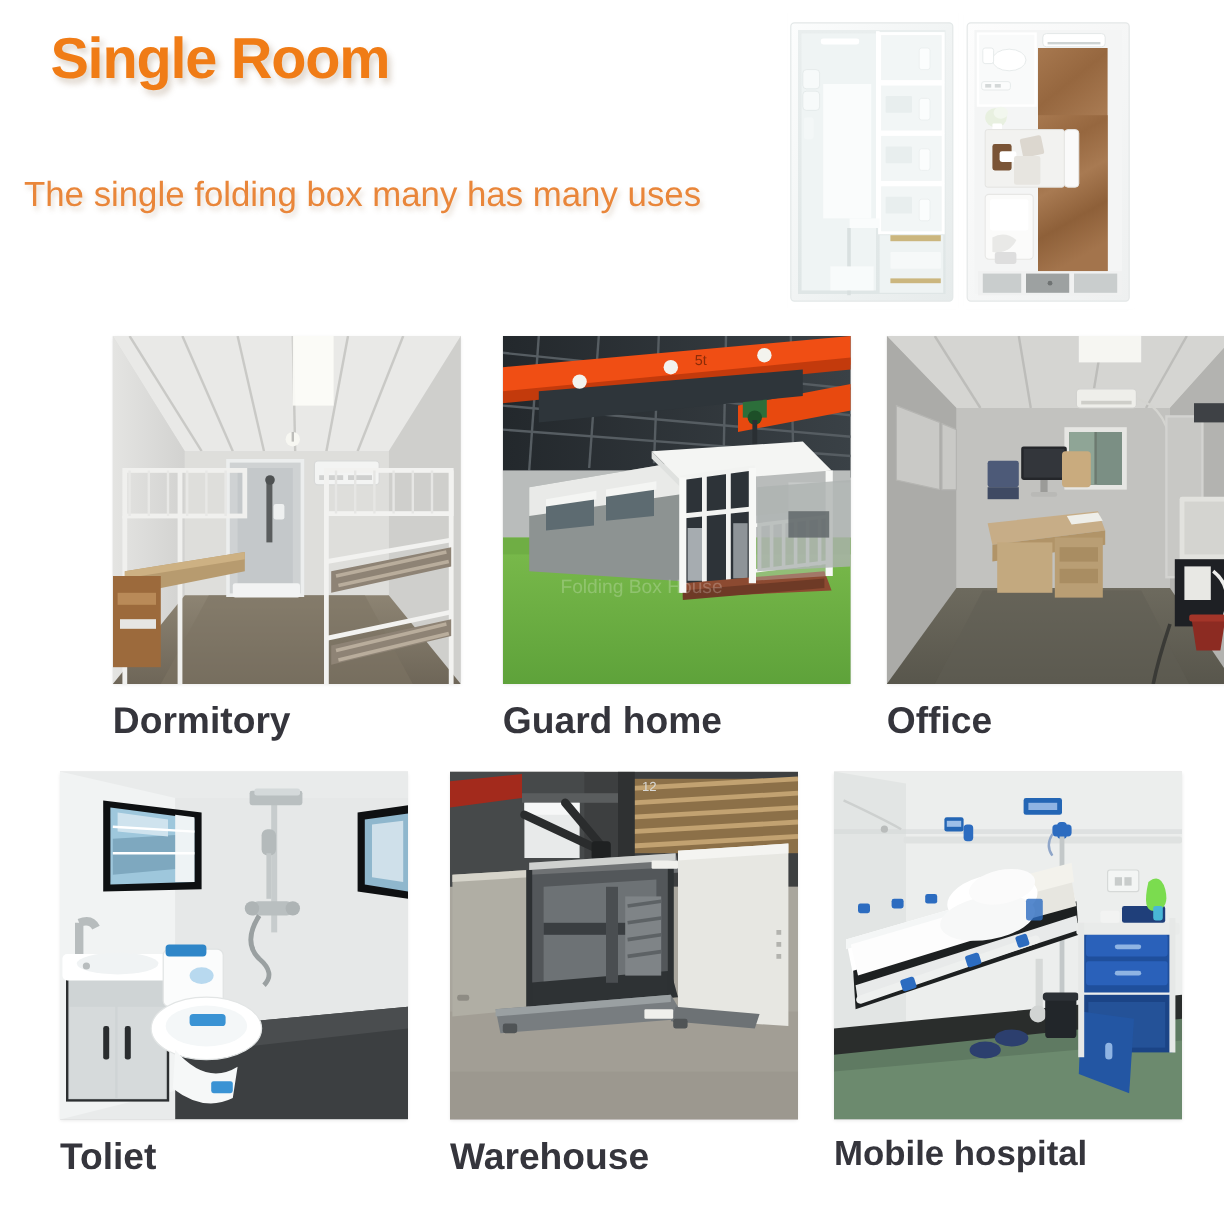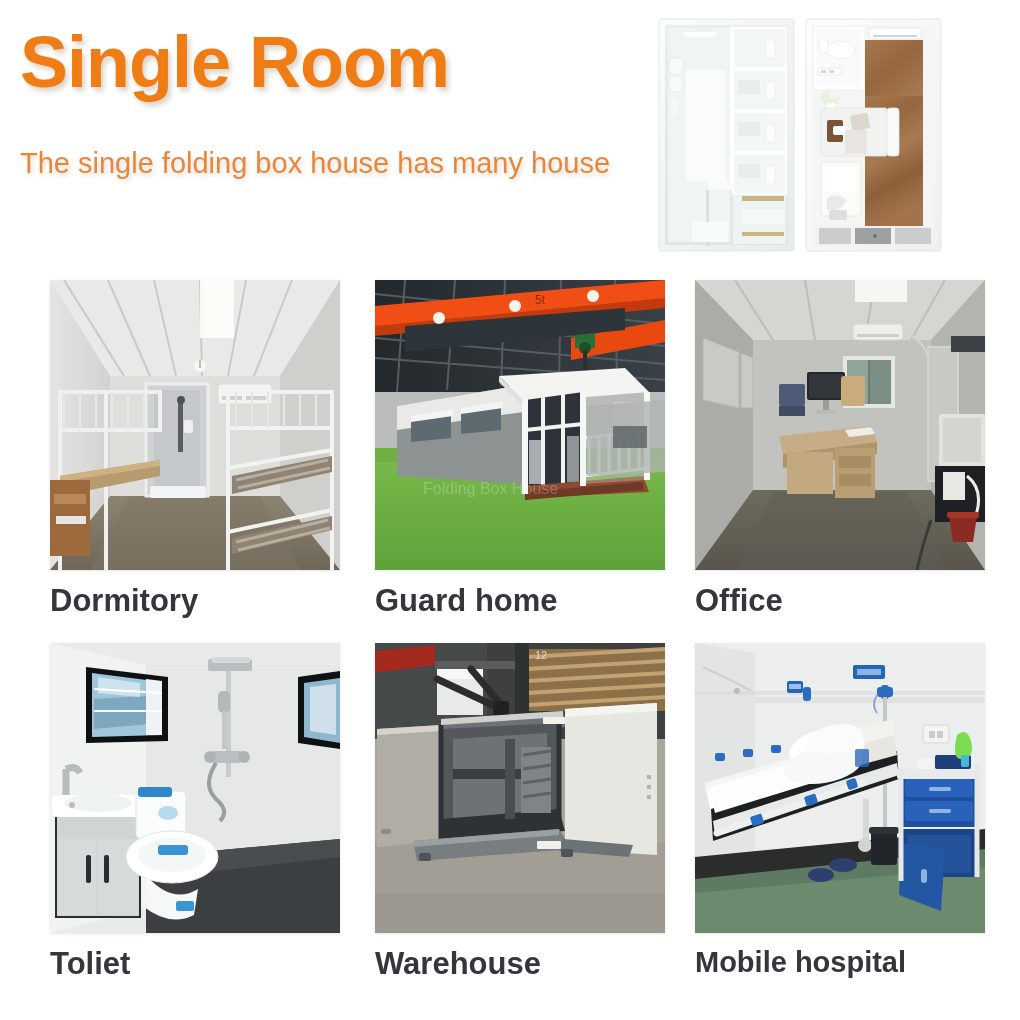--- a/index.html
+++ b/index.html
@@ -13,23 +13,23 @@
     font-family: "Liberation Sans", sans-serif;
     overflow: hidden;
     position: relative;
   }
 
   
   #header { position: absolute; left: 0; top: 0; width: 1020px; height: 268px; }
 
   #title {
     position: absolute;
-    left: 20px;
+    left: 42px;
     top: 26px;
-    font-size: 72px;
+    font-size: 48px;
     font-weight: bold;
     letter-spacing: -1px;
     color: #F07C16;
     text-shadow: 3px 4px 5px rgba(150,120,90,0.32);
     white-space: nowrap;
     line-height: 1.0;
   }
   #subtitle {
     position: absolute;
     left: 20px;
@@ -55,21 +55,21 @@
   #plan-a { left: 656px; }
   #plan-b { left: 803px; }
   .plan svg { display: block; width: 100%; height: 100%; }
 
   
   #grid { position: absolute; left: 0; top: 268px; width: 1020px; height: 752px; }
   .cell { position: absolute; width: 290px; }
   .col1 { left: 50px; }
   .col2 { left: 375px; }
   .col3 { left: 695px; }
-  .row1 { top: 12px; }
+  .row1 { top: 12px; margin-left: 44px; }
   .row2 { top: 375px; }
 
   .photo {
     position: relative;
     width: 290px;
     height: 290px;
     overflow: hidden;
     background: #d8d8d8;
     box-shadow: 0 1px 3px rgba(0,0,0,0.10);
   }
@@ -87,21 +87,21 @@
   .cap-wide { font-size: 29px; }
 </style>
 </head>
 <body>
 
 <div id="header">
 
   <div id="title">Single Room</div>
 
   <div id="subtitle">
-    <span class="sline">The single folding box house has many house</span>
+    <span class="sline">The single folding box many has many uses</span>
   </div>
 
   <div class="plan" id="plan-a">
     <svg viewBox="0 0 143 248">
       <defs>
         <linearGradient id="pgA" x1="0" y1="0" x2="1" y2="1">
           <stop offset="0" stop-color="#fcfdfd"></stop>
             <stop offset="1" stop-color="#e6ebeb"></stop>
         </linearGradient>
         <linearGradient id="pgFloor" x1="0" y1="0" x2="0" y2="1">

